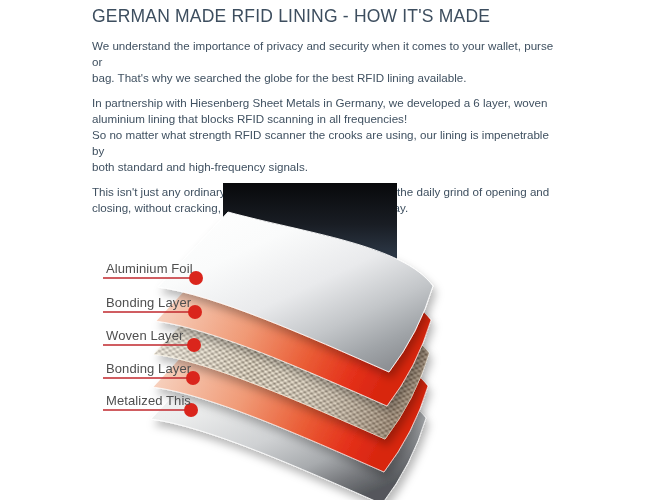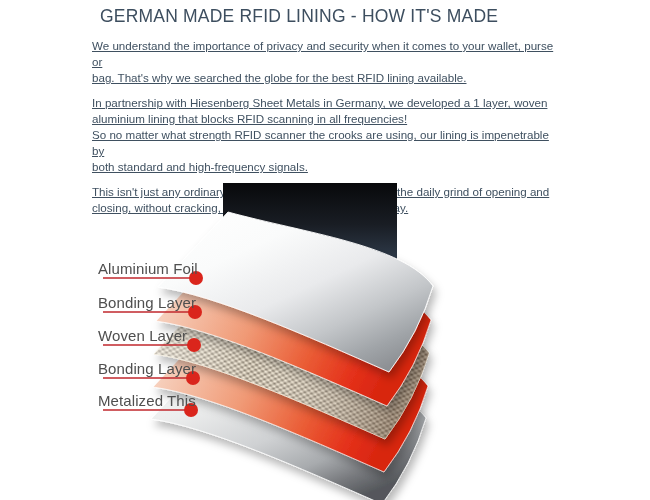--- a/index.html
+++ b/index.html
@@ -2,45 +2,44 @@
 <html><head>
 <meta charset="utf-8">
 <style>
   html,body{margin:0;padding:0;background:#ffffff;}
   .canvas{
     position:relative;width:650px;height:500px;background:#ffffff;
     font-family:"Liberation Sans","DejaVu Sans",sans-serif;overflow:hidden;
   }
   .textcol{position:absolute;left:92px;top:6px;width:472px;}
   .title{
-    margin:0 0 12px 8px;font-size:17.5px;line-height:20px;font-weight:400;
+    margin:0 0 12px 0;font-size:17.5px;line-height:20px;font-weight:400;
     color:#3d4e5f;letter-spacing:0.2px;
   }
   .para{
     margin:0 0 9px 0;font-size:11.6px;line-height:16px;color:#3f5060;
     white-space:pre-line;
-    text-decoration:underline;
   }
   .diagram{position:absolute;left:85px;top:175px;width:480px;height:325px;}
   .diagram svg{position:absolute;left:0;top:0;}
   .layer-label{
-    position:absolute;left:13px;width:110px;font-size:15px;line-height:11px;
+    position:absolute;left:21px;width:110px;font-size:13px;line-height:11px;
     color:#4f4f4f;letter-spacing:0.1px;
   }
 </style>
 </head>
 <body>
 
 <div class="canvas">
 
   <div class="textcol">
     <h1 class="title">GERMAN MADE RFID LINING - HOW IT'S MADE</h1>
     <p class="para">We understand the importance of privacy and security when it comes to your wallet, purse or
 bag. That's why we searched the globe for the best RFID lining available.</p>
-    <p class="para">In partnership with Hiesenberg Sheet Metals in Germany, we developed a 1 layer, woven
+    <p class="para">In partnership with Hiesenberg Sheet Metals in Germany, we developed a 6 layer, woven
 aluminium lining that blocks RFID scanning in all frequencies!
 So no matter what strength RFID scanner the crooks are using, our lining is impenetrable by
 both standard and high-frequency signals.</p>
     <p class="para">This isn't just any ordinary lining though, it has to withstand the daily grind of opening and
 closing, without cracking, deforming or weakening in any way.</p>
   </div>
 
   <div class="diagram">
     <svg width="480" height="325" viewBox="0 0 480 325">
       <defs>

